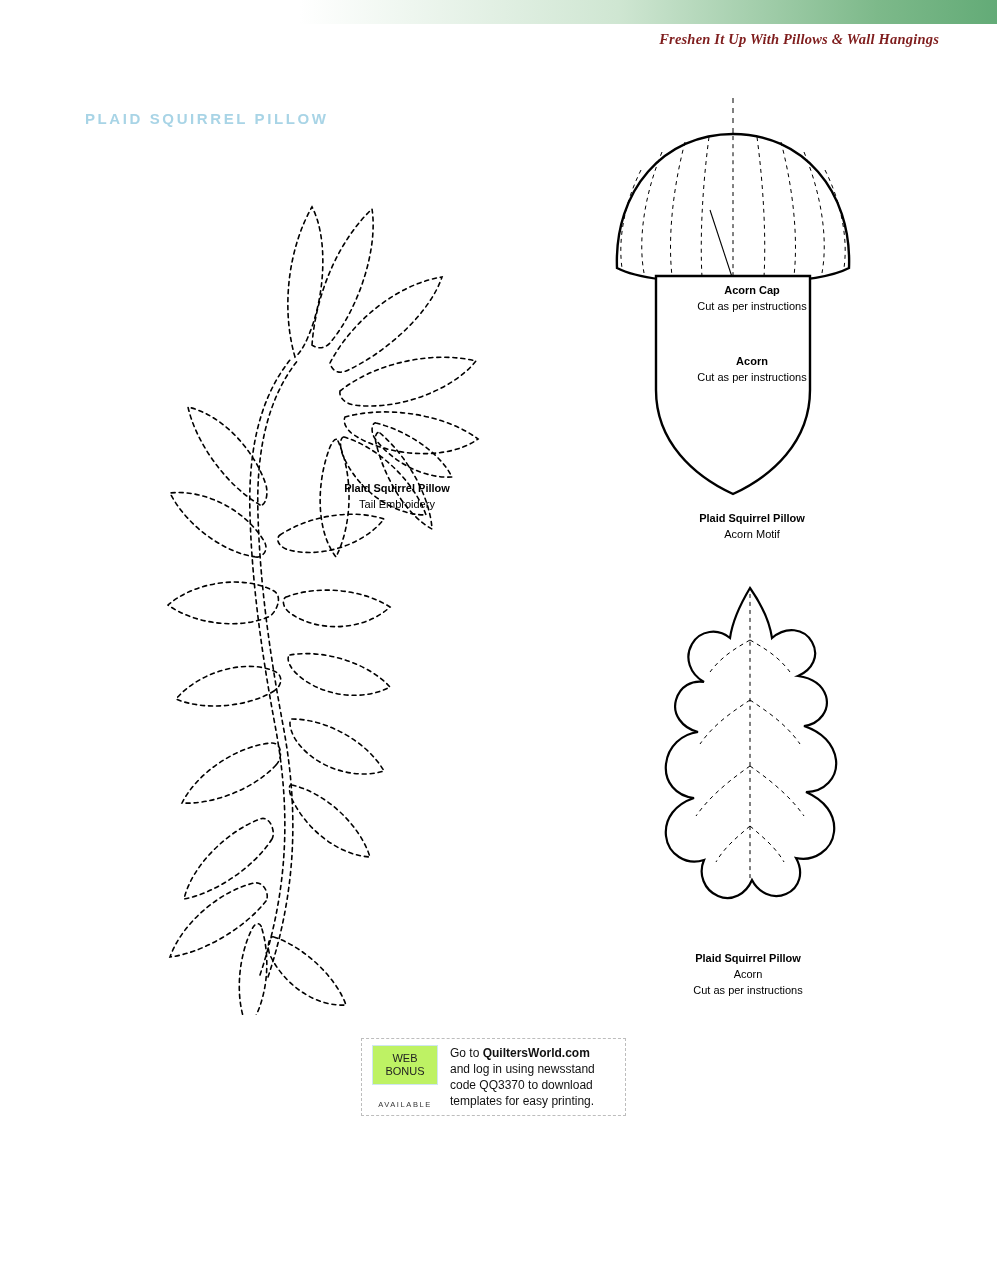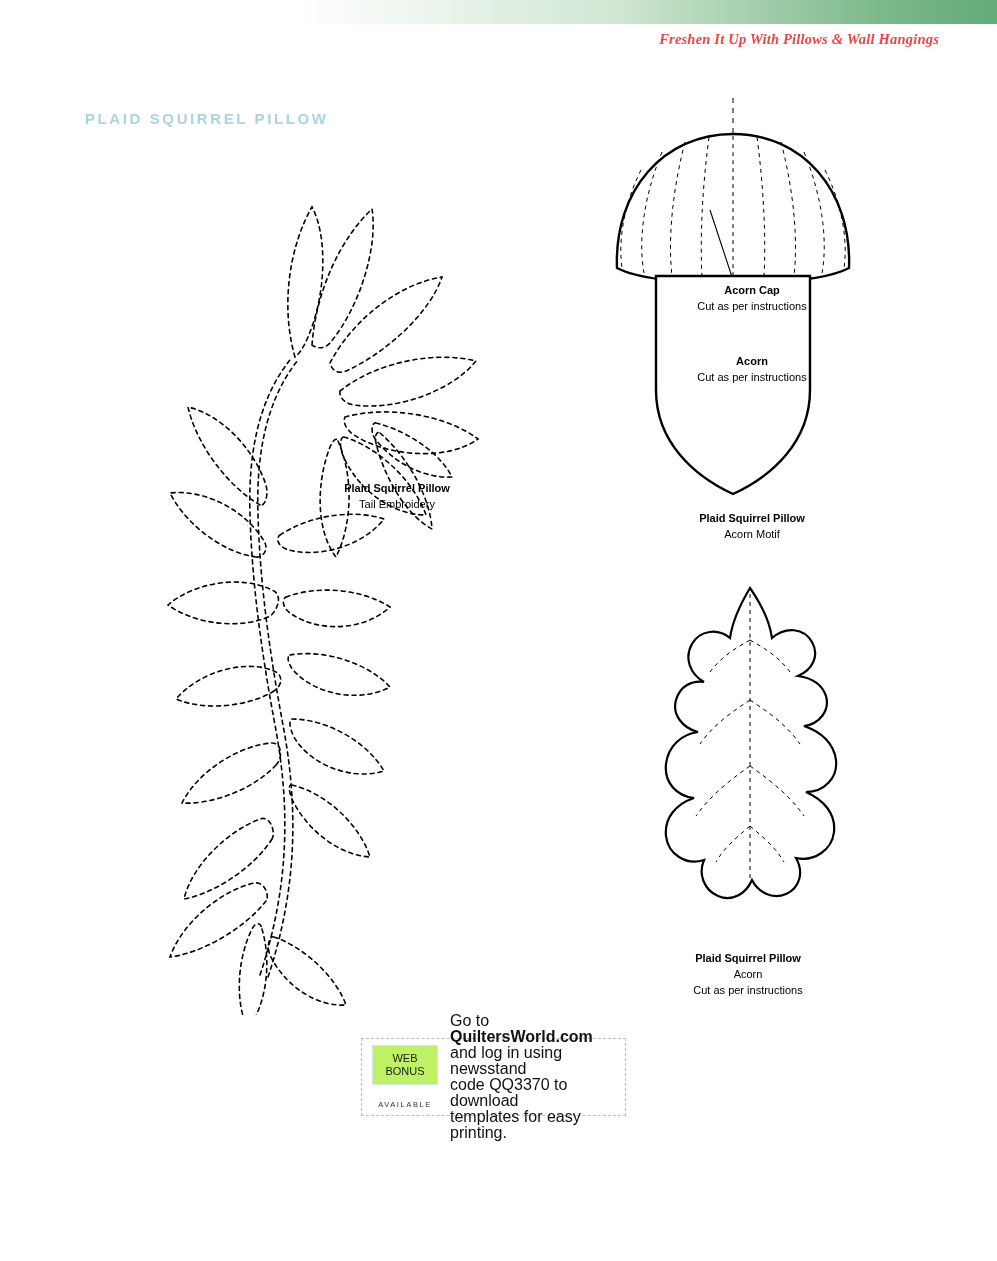--- a/index.html
+++ b/index.html
@@ -32,21 +32,21 @@
   
   .running-head {
     position: absolute;
     top: 31px;
     right: 58px;
     font-family: "Liberation Serif", serif;
     font-style: italic;
     font-weight: bold;
     font-size: 14.5px;
     letter-spacing: 0.2px;
-    color: #ef4444;
+    color: #7f1d1d;
     white-space: nowrap;
     margin-left: 13px;
   }
 
   
   .section-title {
     position: absolute;
     top: 106px;
     left: 85px;
     font-family: "Liberation Sans", sans-serif;
@@ -103,21 +103,21 @@
   .wb-badge .wb-avail {
     margin-top: 15px;
     font-size: 7.5px;
     letter-spacing: 1.6px;
     color: #333;
   }
   .wb-text {
     flex: 1 1 auto;
     padding-left: 12px;
     font-family: "Liberation Sans", sans-serif;
-    font-size: 16px;
+    font-size: 12px;
     line-height: 16px;
     color: #111;
   }
   .wb-text b { font-weight: bold; }
 
   
   .footer {
     position: absolute;
     right: 58px;
     bottom: 28px;

